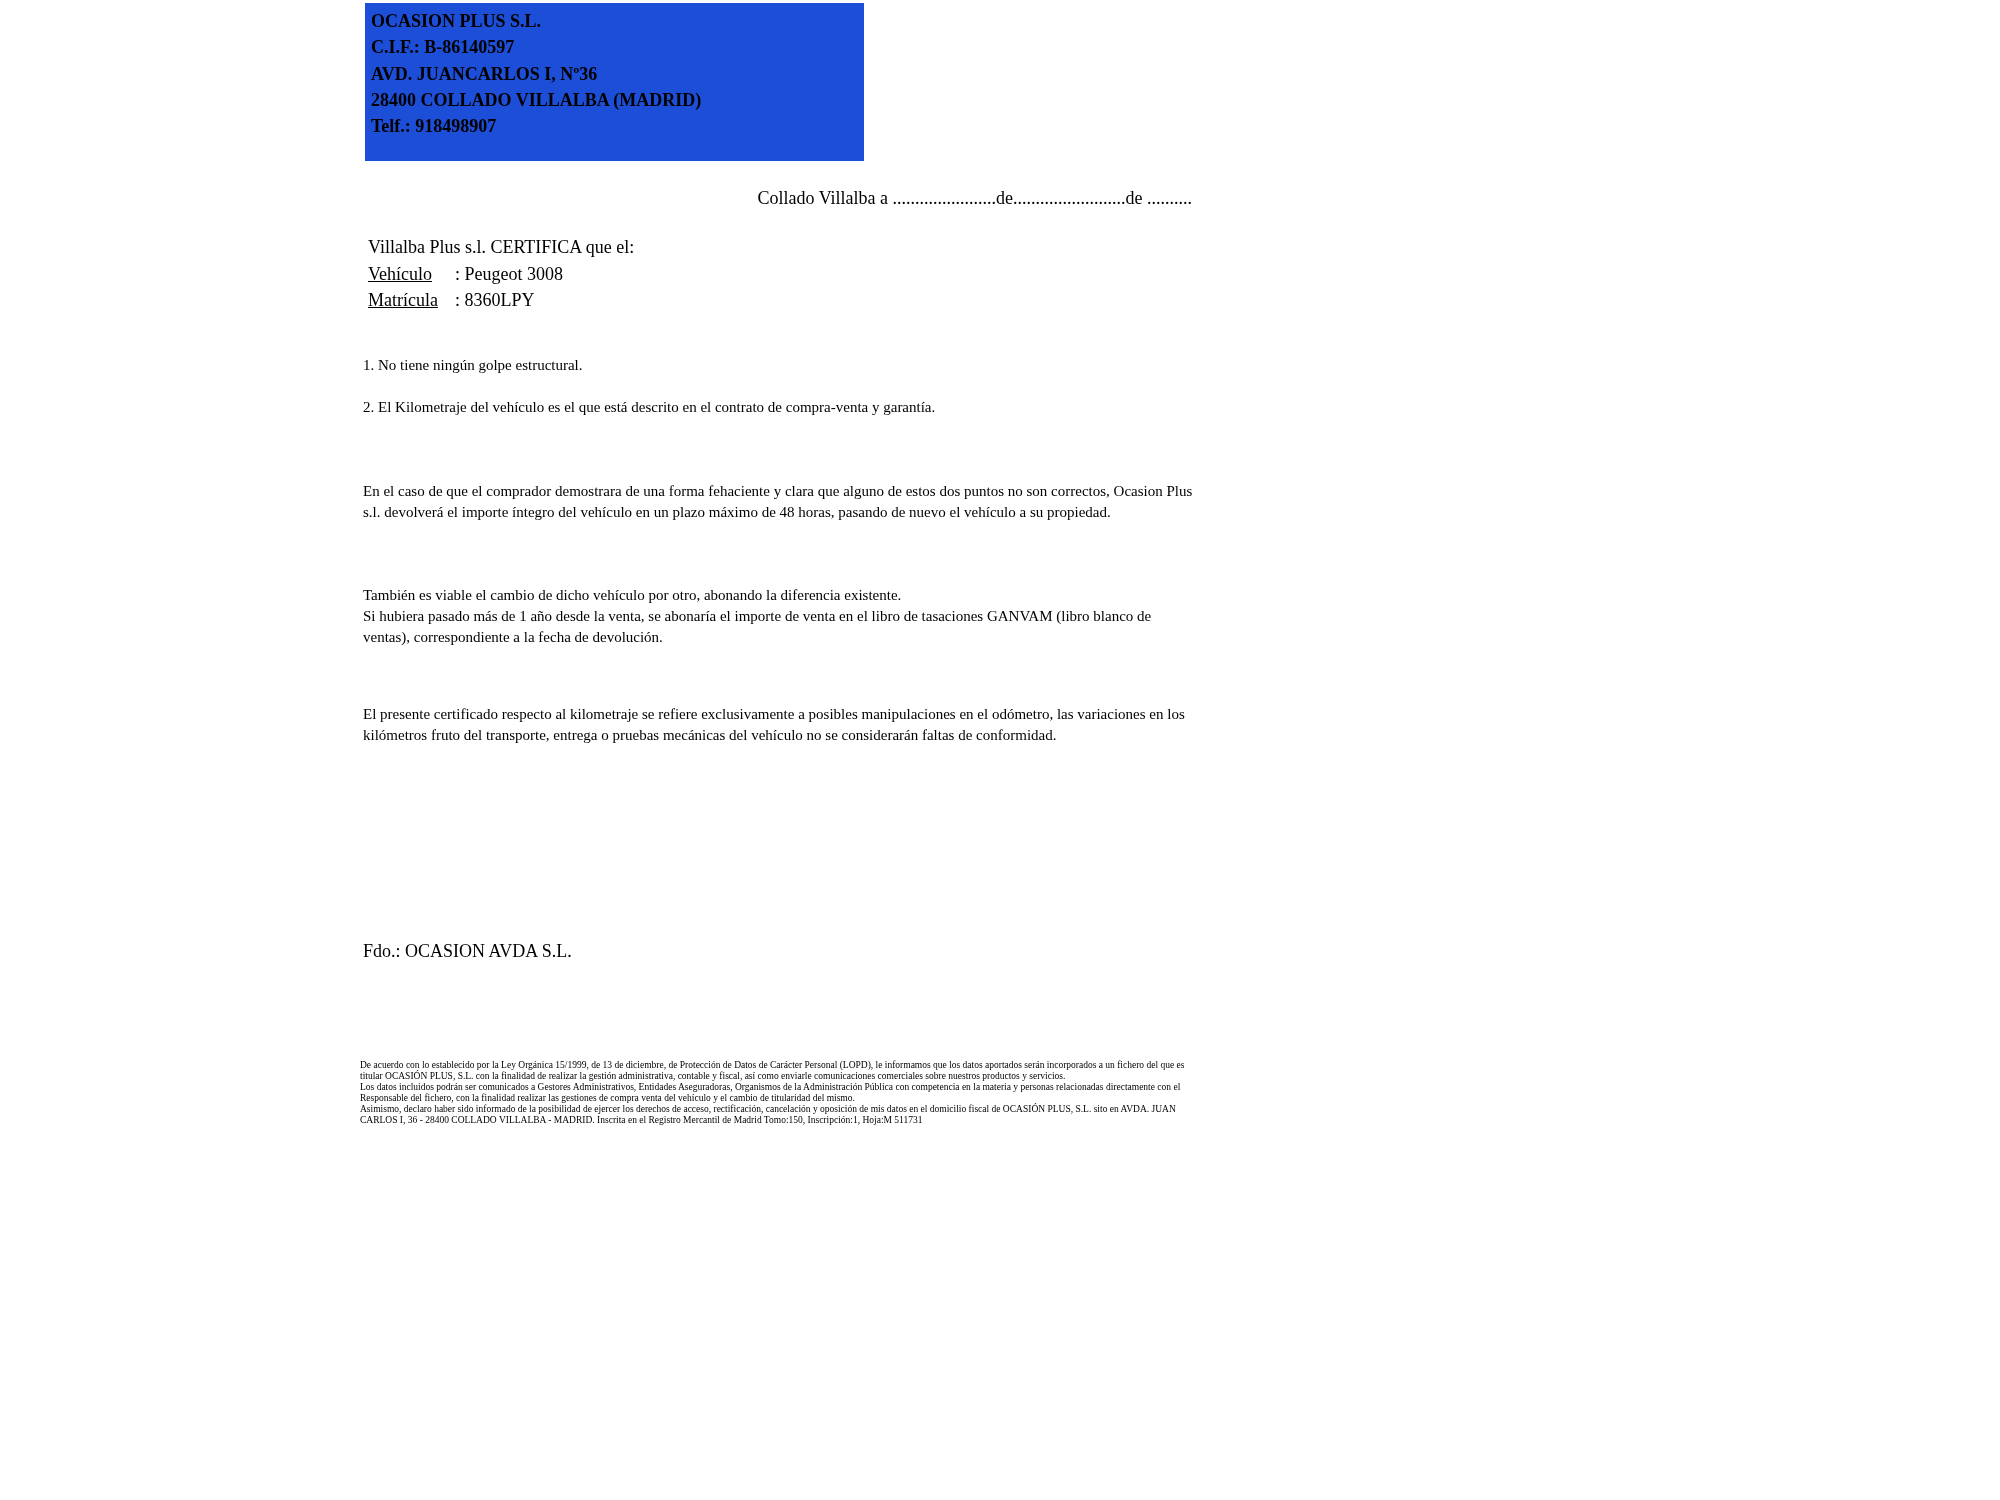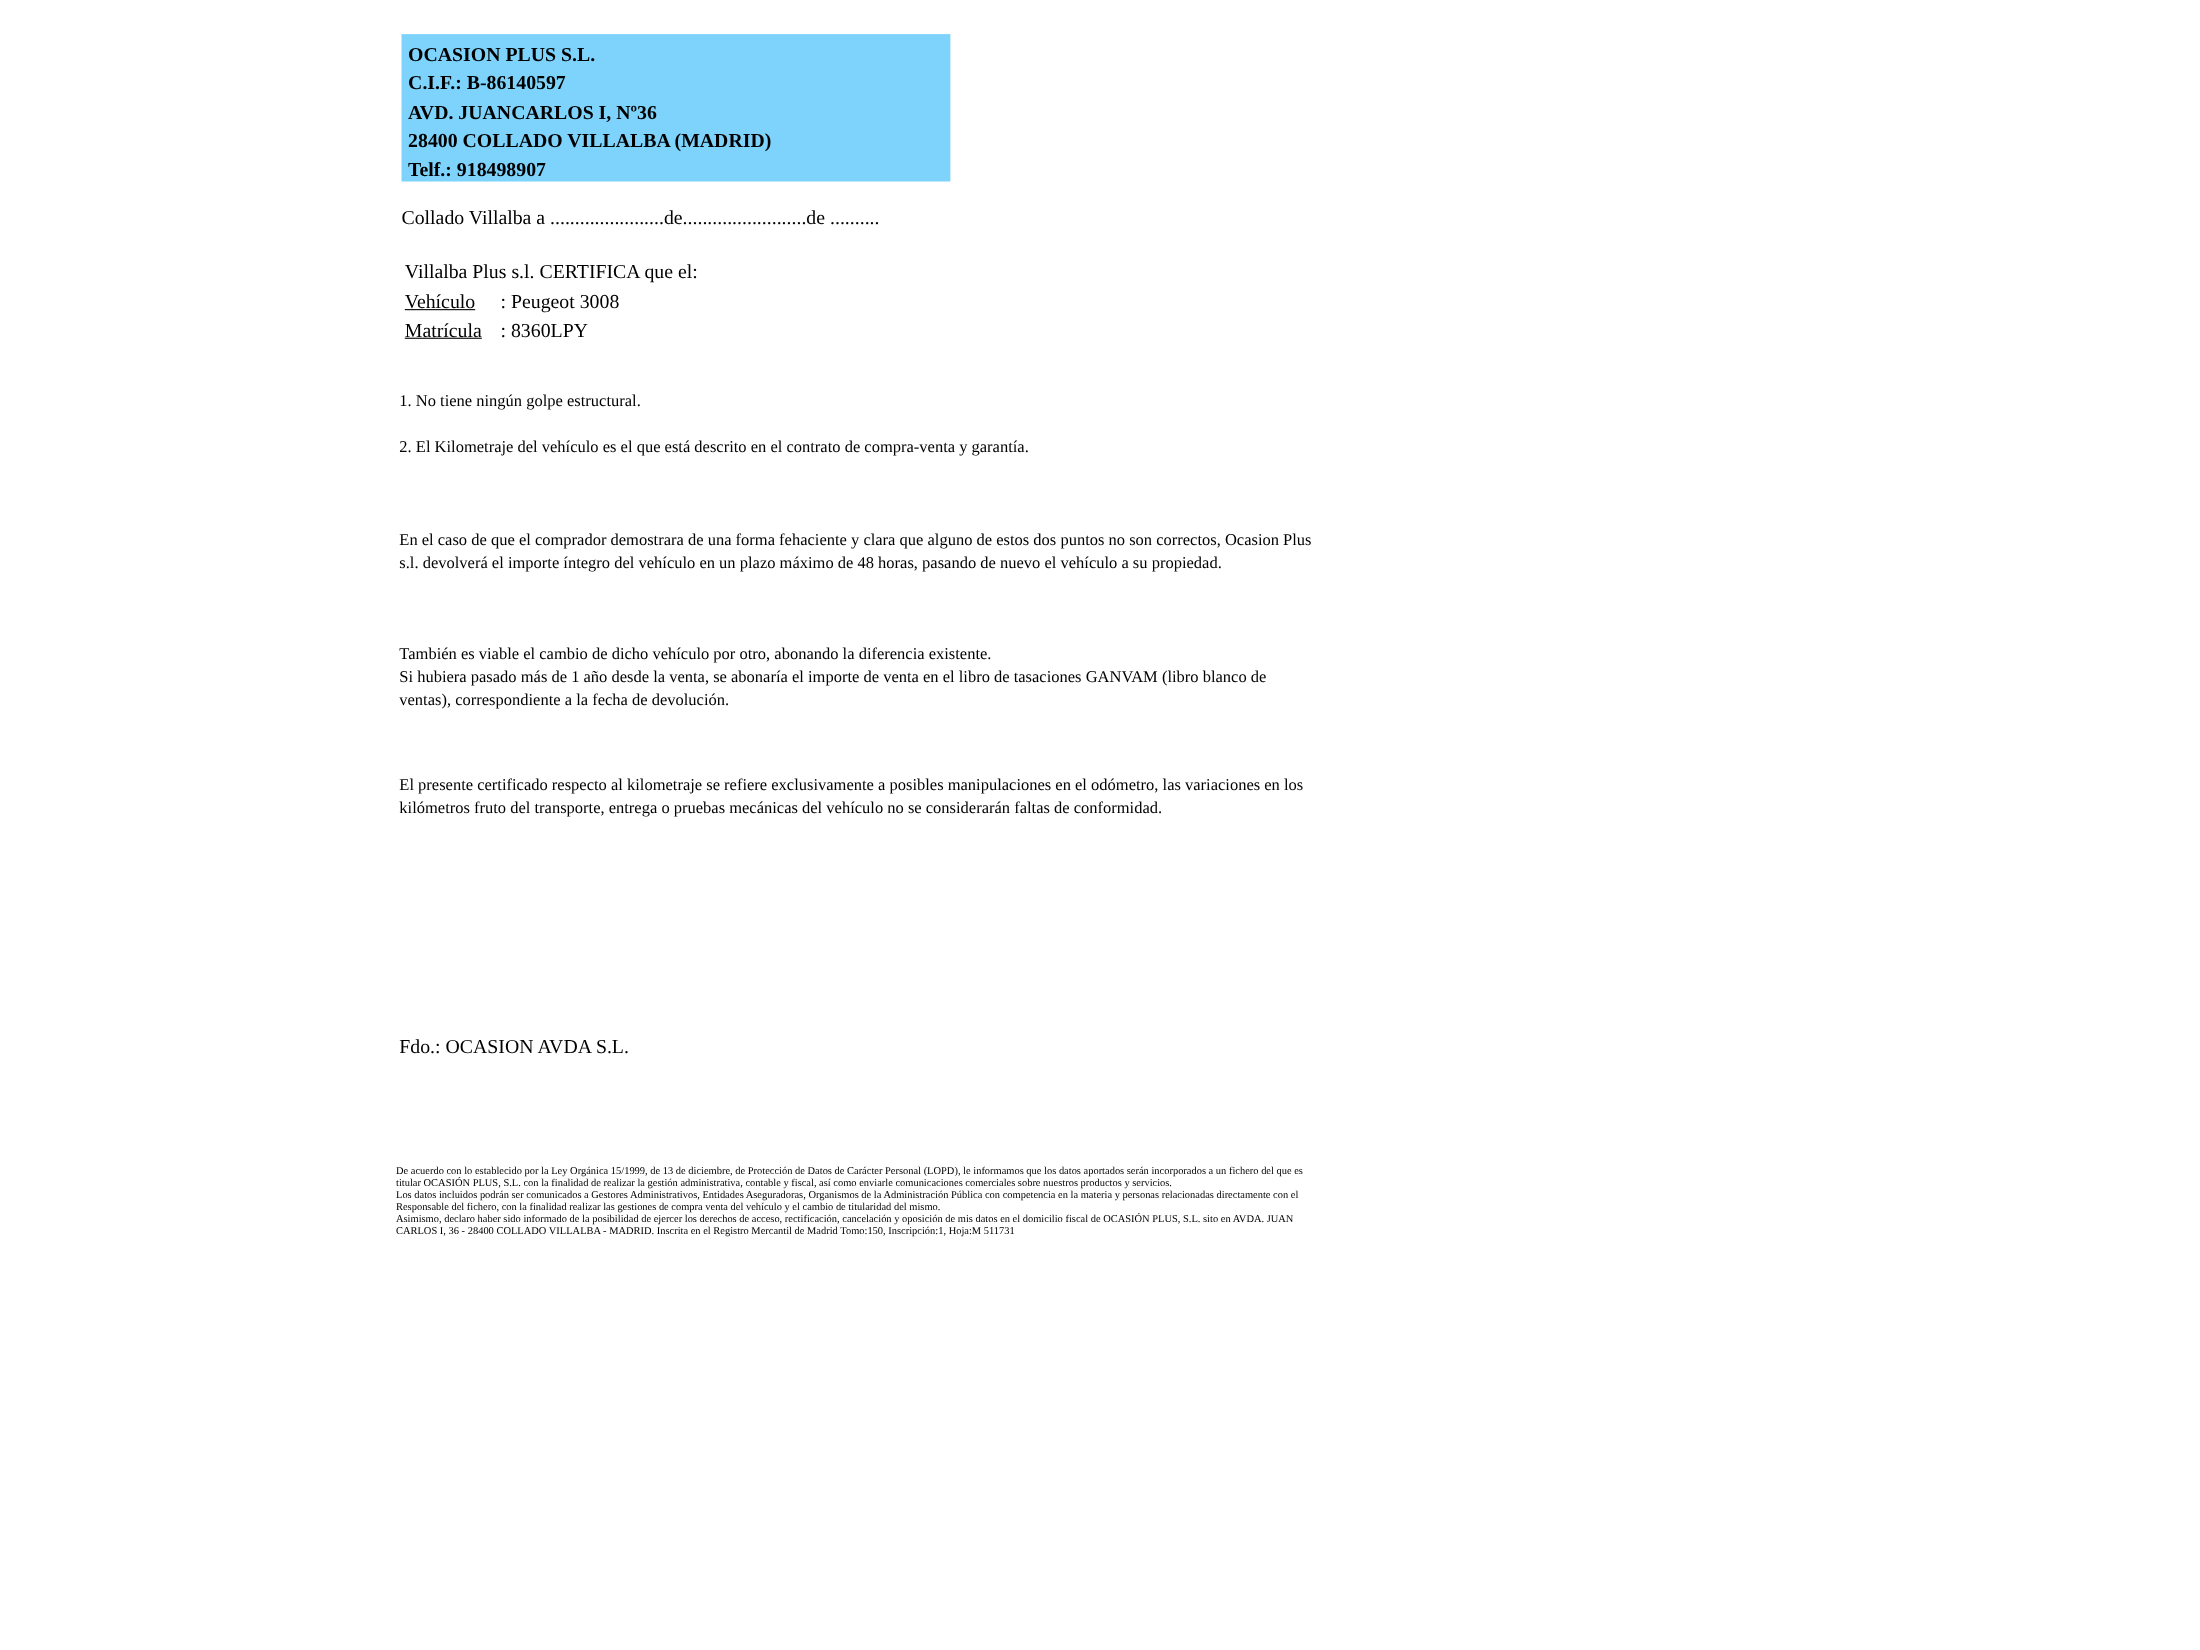--- a/index.html
+++ b/index.html
@@ -11,37 +11,36 @@
     background: #ffffff;
     font-family: "Liberation Serif", serif;
     color: #000000;
     overflow: hidden;
   }
   .header-box {
     position: absolute;
     left: 365px;
     top: 3px;
     width: 499px;
-    height: 134px;
-    background: #7dd3fc;
+    height: 158px;
+    background: #1d4ed8;
     padding: 5px 0 0 6px;
-    margin-top: 28px;
   }
   .header-line {
     font-weight: bold;
     font-size: 18px;
     line-height: 26.3px;
     white-space: nowrap;
   }
   .date-line {
     position: absolute;
     left: 365px;
     top: 188px;
     width: 827px;
-    text-align: left;
+    text-align: right;
     font-size: 18px;
     white-space: nowrap;
   }
   .cert-block {
     position: absolute;
     left: 368px;
     top: 234px;
     font-size: 18px;
     line-height: 26.5px;
   }

